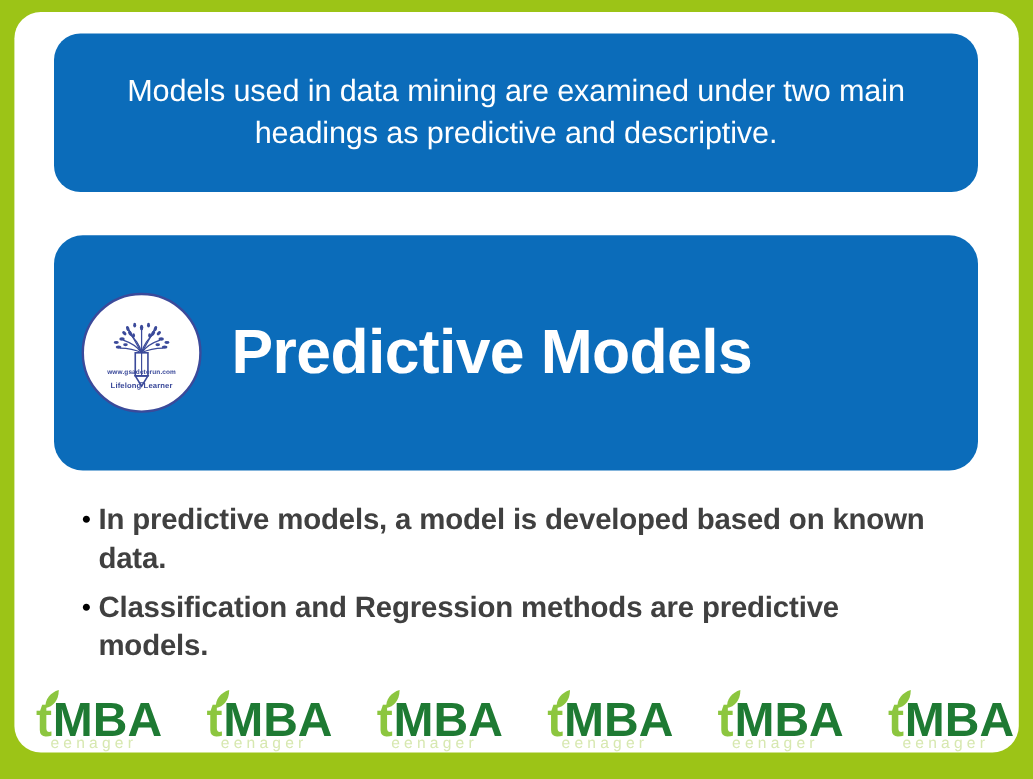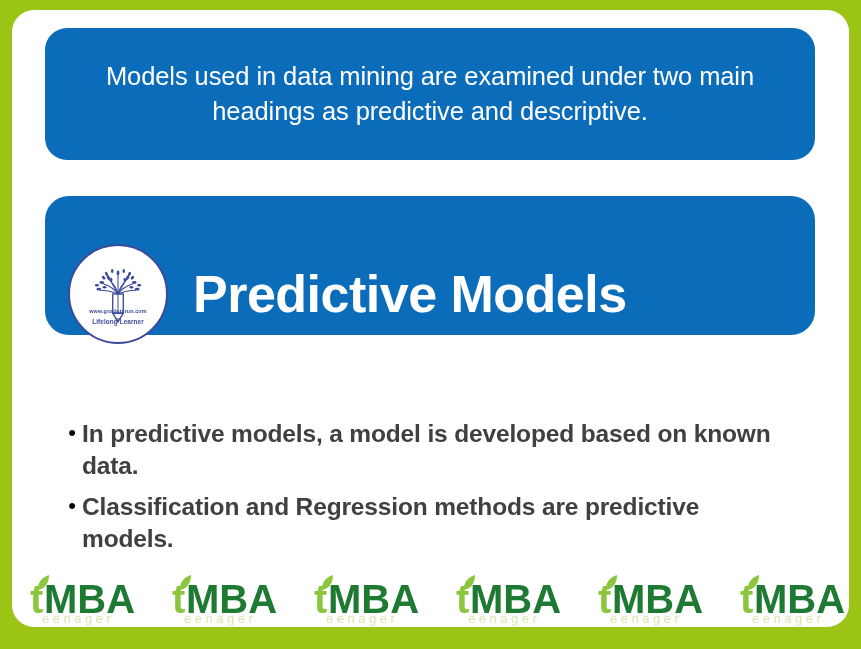--- a/index.html
+++ b/index.html
@@ -55,21 +55,21 @@
     font-weight: 400;
     letter-spacing: -0.1px;
   }
 
   
   .title-box {
     position: absolute;
     left: 45px;
     top: 196px;
     width: 770px;
-    height: 139px;
+    height: 196px;
     background: #0b6cba;
     border-radius: 24px;
     box-sizing: border-box;
   }
 
   .brand-logo {
     position: absolute;
     left: 23px;
     top: 48px;
     width: 100px;

